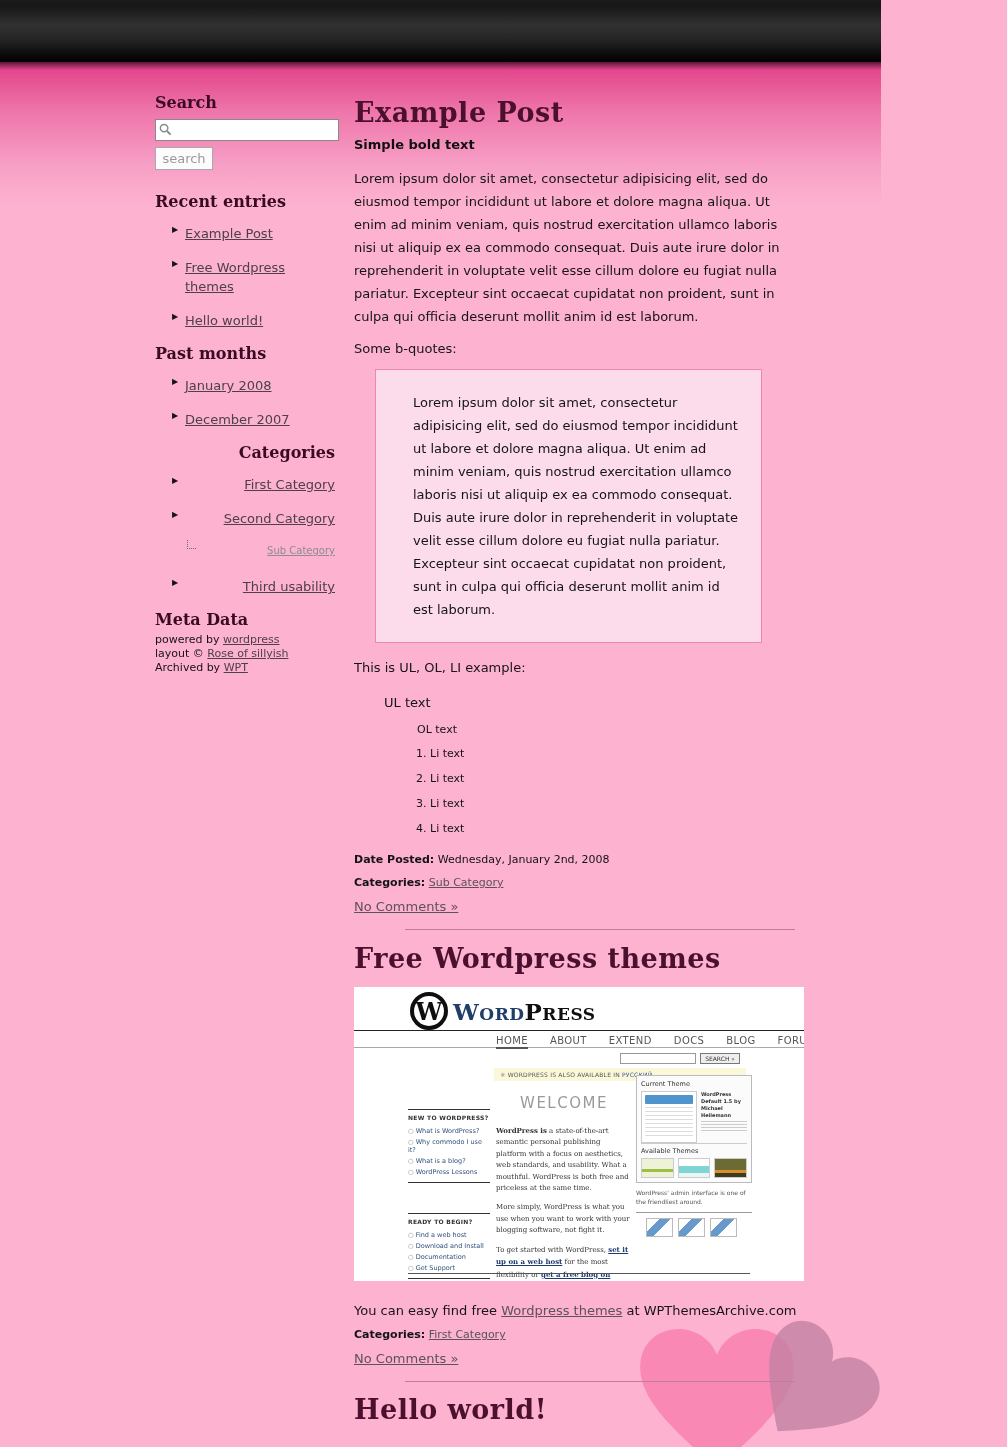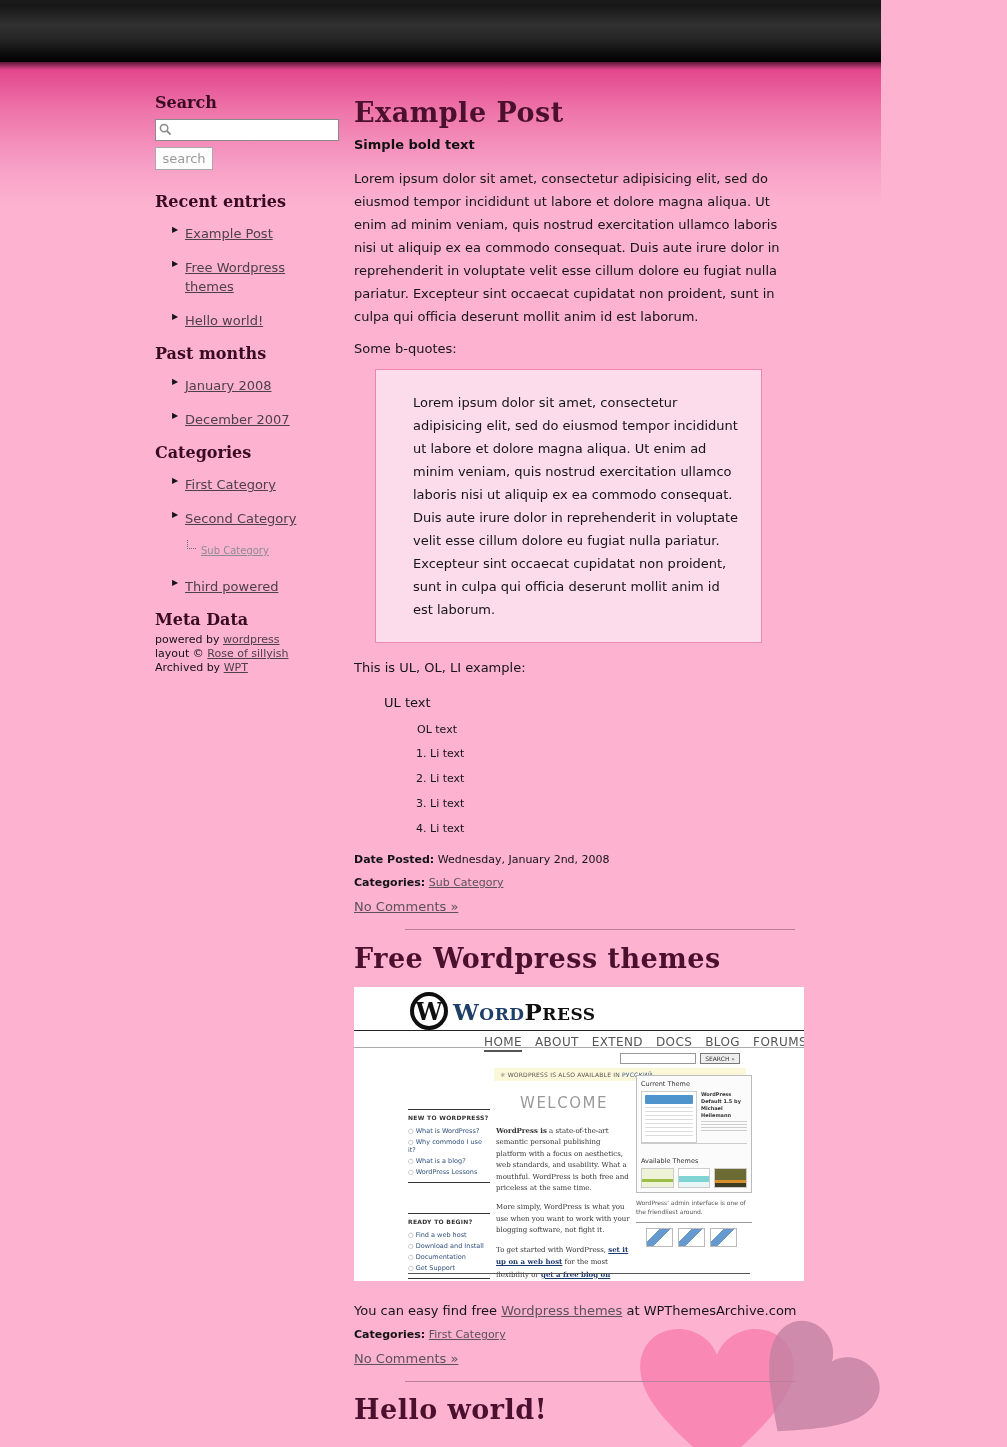--- a/index.html
+++ b/index.html
@@ -53,21 +53,21 @@
   
   .wp{position:relative;width:450px;height:294px;background:#fff;margin-top:13px;overflow:hidden;}
   .wp, .wp *{box-sizing:border-box;}
   .wp-line{position:absolute;left:0;right:0;border-top:1px solid #222;}
   .wp-logo{position:absolute;left:56px;top:5px;display:flex;align-items:center;z-index:3;}
   .wp-w{width:38px;height:38px;border:4px solid #0f0f0f;border-radius:50%;background:#fff;display:flex;align-items:center;justify-content:center;
         font-family:"DejaVu Serif",serif;font-weight:bold;font-size:24px;color:#0f0f0f;}
   .wp-name{font-family:"DejaVu Serif",serif;margin-left:5px;font-weight:bold;letter-spacing:.5px;}
   .wp-name .big{font-size:23px;} .wp-name .sm{font-size:17px;}
   .navy{color:#1f3f68;} .blk{color:#0f0f0f;}
-  .wp-nav{position:absolute;top:48px;left:130px;display:flex;gap:13px;font-size:12px;color:#555;letter-spacing:.4px;z-index:2;}
+  .wp-nav{position:absolute;top:48px;left:142px;display:flex;gap:22px;font-size:10px;color:#555;letter-spacing:.4px;z-index:2;}
   .wp-nav .cur{border-bottom:2px solid #555;padding-bottom:1px;}
   .wp-search{position:absolute;top:66px;right:64px;display:flex;gap:4px;align-items:center;}
   .wp-search input{width:76px;height:11px;border:1px solid #999;font-size:6px;}
   .wp-search .btn{font-size:6px;border:1px solid #777;background:#eee;padding:1px 4px;color:#333;}
   .wp-notice{position:absolute;top:81px;left:140px;width:252px;background:#fbf7d9;font-size:6px;color:#555;padding:3px 6px;letter-spacing:.2px;}
   .wp-notice a{color:#3a5795;text-decoration:none;}
   .wp-colL{position:absolute;left:54px;top:122px;width:82px;}
   .wp-sbh{border-top:1px solid #333;font-weight:bold;color:#333;font-size:6px;letter-spacing:.3px;padding:4px 0 3px;}
   .wp-sbl{display:block;color:#31517c;font-size:6.5px;margin:3px 0;text-decoration:none;}
   .wp-sbl .o{color:#888;margin-right:2px;}
@@ -78,21 +78,21 @@
   .wp-colM a{color:#1d3a6e;font-weight:bold;text-decoration:underline;}
   .wp-colR{position:absolute;left:282px;top:88px;width:116px;font-size:6px;color:#444;}
   .wp-themebox{border:1px solid #bbb;background:#fbfbfb;padding:4px;}
   .wp-ct-label{font-size:6.5px;color:#333;margin-bottom:3px;}
   .wp-thumb{width:56px;height:52px;border:1px solid #ccc;background:#fff;float:left;padding:3px;}
   .wp-thumb .bluebar{height:9px;background:#4f94cd;border-radius:1px;margin-bottom:3px;}
   .wp-thumb .lines{height:32px;background:repeating-linear-gradient(180deg,#ddd 0 1px,transparent 1px 4px);}
   .wp-ct-txt{margin-left:60px;}
   .wp-ct-title{font-weight:bold;color:#333;font-size:5px;line-height:1.4;}
   .wp-ct-bar{height:10px;margin-top:2px;background:repeating-linear-gradient(180deg,#ccc 0 1px,transparent 1px 3px);}
-  .wp-av-label{clear:both;border-top:1px solid #ccc;padding-top:13px;margin-top:4px;font-size:6.5px;color:#333;}
+  .wp-av-label{clear:both;border-top:1px solid #ccc;padding-top:3px;margin-top:4px;font-size:6.5px;color:#333;}
   .wp-av-row{display:flex;gap:4px;margin-top:3px;}
   .wp-av{width:33px;height:20px;border:1px solid #ccc;}
   .av1{background:linear-gradient(180deg,#eef3d8 55%,#9ebf45 55% 70%,#eef3d8 70%);}
   .av2{background:linear-gradient(180deg,#fff 40%,#7fd4d4 40% 75%,#e8f6f6 75%);}
   .av3{background:linear-gradient(180deg,#6b6b33 60%,#d98f2b 60% 80%,#3c3c22 80%);}
   .wp-caption{margin-top:5px;color:#555;line-height:1.5;}
   .wp-r-hr{border:none;border-top:1px solid #999;margin:6px 0 5px;}
   .wp-minis{display:flex;gap:5px;margin-left:10px;}
   .wp-mini{width:27px;height:19px;border:1px solid #bbb;background:linear-gradient(135deg,#fff 30%,#6699cc 30% 55%,#fff 55%);}
   .wp-footline{position:absolute;bottom:7px;left:54px;right:54px;border-top:1px solid #555;}
@@ -146,35 +146,35 @@
       <ul class="sb-list">
         <li class="sb-item">
           <span class="tri">▶</span>
           <a class="sb-link">January 2008</a></li>
         <li class="sb-item">
           <span class="tri">▶</span>
           <a class="sb-link">December 2007</a></li>
       </ul>
     </div>
 
-    <div class="sb-section" style="margin-top:7px;">
+    <div class="sb-section" style="margin-top:7px;text-align:right;">
       <h3 class="sb-h">Categories</h3>
       <ul class="sb-list">
         <li class="sb-item">
           <span class="tri">▶</span>
           <a class="sb-link">First Category</a></li>
         <li class="sb-item">
           <span class="tri">▶</span>
           <a class="sb-link">Second Category</a></li>
         <li class="sb-sub">
           <span class="treeic"></span>
           <a>Sub Category</a></li>
         <li class="sb-item" style="margin-top:14px;">
           <span class="tri">▶</span>
-          <a class="sb-link">Third powered</a></li>
+          <a class="sb-link">Third usability</a></li>
       </ul>
     </div>
 
     <div class="sb-section" style="margin-top:4px;">
       <h3 class="sb-h" style="margin-bottom:4px;">Meta Data</h3>
       <div class="meta-line">
         <span>powered by</span>
         <a>wordpress</a>
       </div>
       <div class="meta-line">

